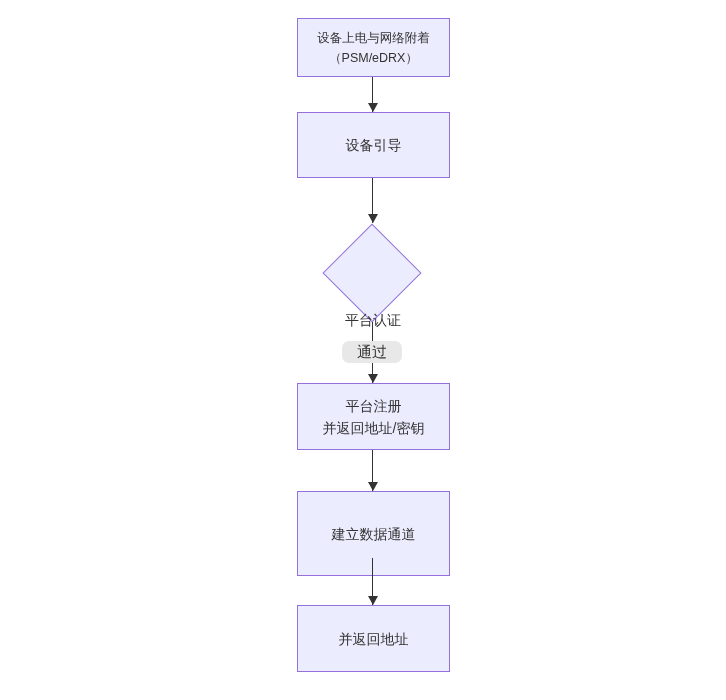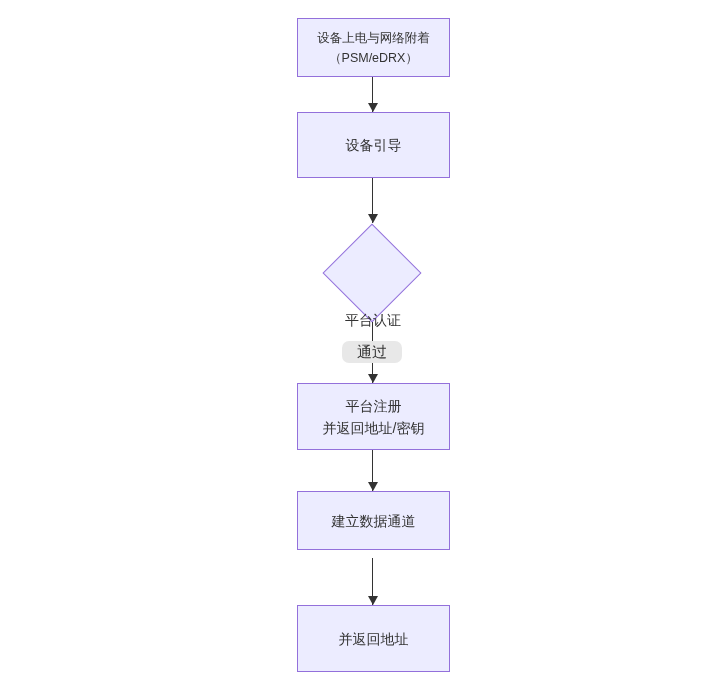--- a/index.html
+++ b/index.html
@@ -112,21 +112,21 @@
 
   <div class="node" style="left:297px; top:383px; width:153px; height:67px;">
     <div>平台注册</div>
     <div>并返回地址/密钥</div>
   </div>
 
   <div class="edge" style="left:372px; top:450px; height:41px;">
     <span class="arrowhead"></span>
   </div>
 
-  <div class="node" style="left:297px; top:491px; width:153px; height:59px;">
+  <div class="node" style="left:297px; top:491px; width:153px; height:85px;">
     <div>建立数据通道</div>
   </div>
 
   <div class="edge" style="left:372px; top:558px; height:47px;">
     <span class="arrowhead"></span>
   </div>
 
   <div class="node" style="left:297px; top:605px; width:153px; height:67px;">
     <div>并返回地址</div>
   </div>

